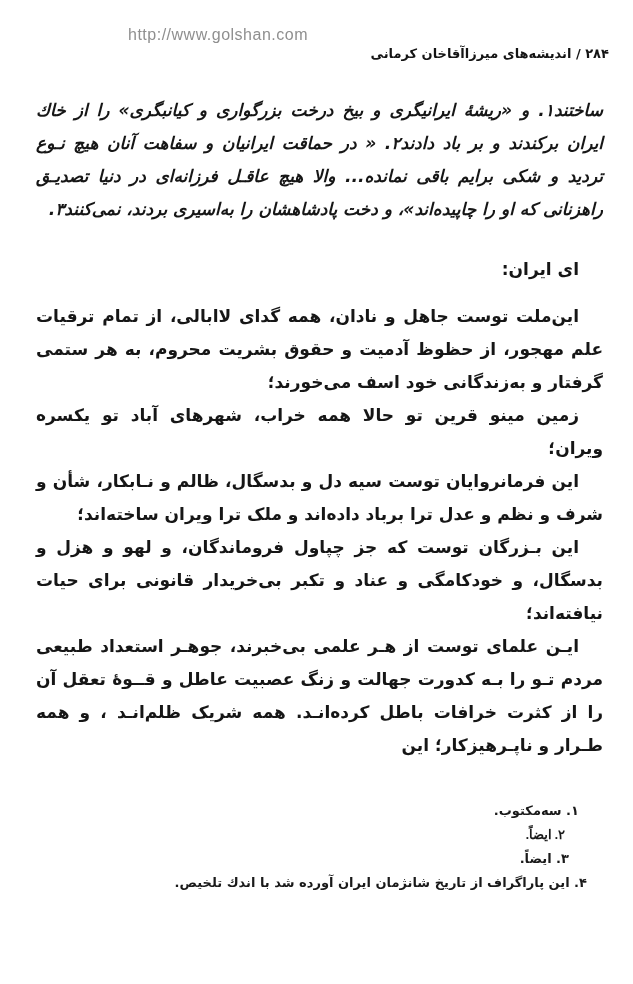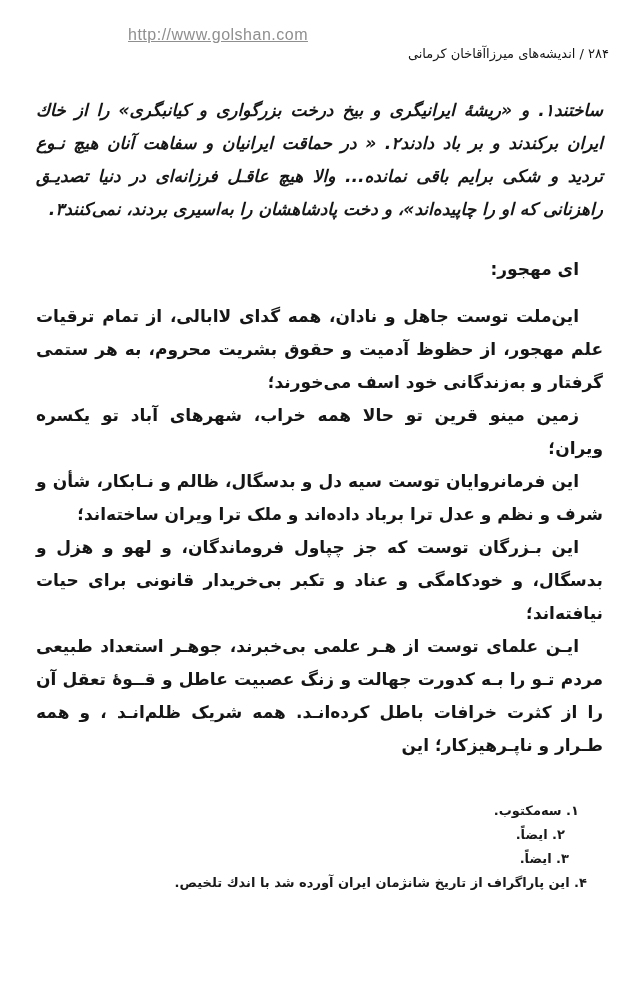--- a/index.html
+++ b/index.html
@@ -19,29 +19,28 @@
   .watermark {
     position: absolute;
     top: 26px;
     left: 128px;
     direction: ltr;
     font-family: "Liberation Sans", "DejaVu Sans", sans-serif;
     font-size: 16px;
     letter-spacing: 0.5px;
     color: #8f8f8f;
     font-weight: 400;
-    text-decoration: underline;
   }
   .page-header {
     position: absolute;
     top: 46px;
     right: 24px;
     direction: rtl;
     font-size: 13px;
-    font-weight: 400;
+    font-weight: 700;
     color: #141414;
     margin-left: 18px;
   }
   .body-text {
     position: absolute;
     top: 94px;
     right: 30px;
     left: 36px;
     direction: rtl;
     text-align: justify;
@@ -69,37 +68,37 @@
     left: 36px;
     direction: rtl;
     text-align: right;
     font-size: 13px;
     line-height: 24px;
     font-weight: 700;
     color: #1a1a1a;
   }
   .fn { margin: 0; }
   .fn-1 { padding-right: 24px; }
-  .fn-2 { padding-right: 38px; }
+  .fn-2 { padding-right: 38px; font-family: Liberation Serif, serif; }
   .fn-3 { padding-right: 34px; }
   .fn-4 { padding-right: 16px; }
 </style>
 </head>
 <body>
 
 <div class="page">
 
   <div class="watermark">http://www.golshan.com</div>
 
   <div class="page-header">۲۸۴ / اندیشه‌های میرزاآقاخان کرمانی</div>
 
   <div class="body-text">
     <p class="para no-indent">ساختند۱. و «ریشهٔ ایرانیگری و بیخ درخت بزرگواری و کیانبگری» را از خاك ایران برکندند و بر باد دادند۲. « در حماقت ایرانیان و سفاهت آنان هیچ نـوع تردید و شکی برایم باقی نمانده... والا هیچ عاقـل فرزانه‌ای در دنیا تصدیـق راهزنانی که او را چاپیده‌اند»، و دخت پادشاهشان را به‌اسیری بردند، نمی‌کنند۳.</p>
 
-    <p class="section-heading">ای مهجور:</p>
+    <p class="section-heading">ای ایران:</p>
 
     <p class="para">این‌ملت توست جاهل و نادان، همه گدای لاابالی، از تمام ترقیات علم مهجور، از حظوظ آدمیت و حقوق بشریت محروم، به هر ستمی گرفتار و به‌زندگانی خود اسف می‌خورند؛</p>
 
     <p class="para">زمین مینو قرین تو حالا همه خراب، شهرهای آباد تو یکسره ویران؛</p>
 
     <p class="para">این فرمانروایان توست سیه دل و بدسگال، ظالم و نـابکار، شأن و شرف و نظم و عدل ترا برباد داده‌اند و ملک ترا ویران ساخته‌اند؛</p>
 
     <p class="para">این بـزرگان توست که جز چپاول فروماندگان، و لهو و هزل و بدسگال، و خودکامگی و عناد و تکبر بی‌خریدار قانونی برای حیات نیافته‌اند؛</p>
 
 

